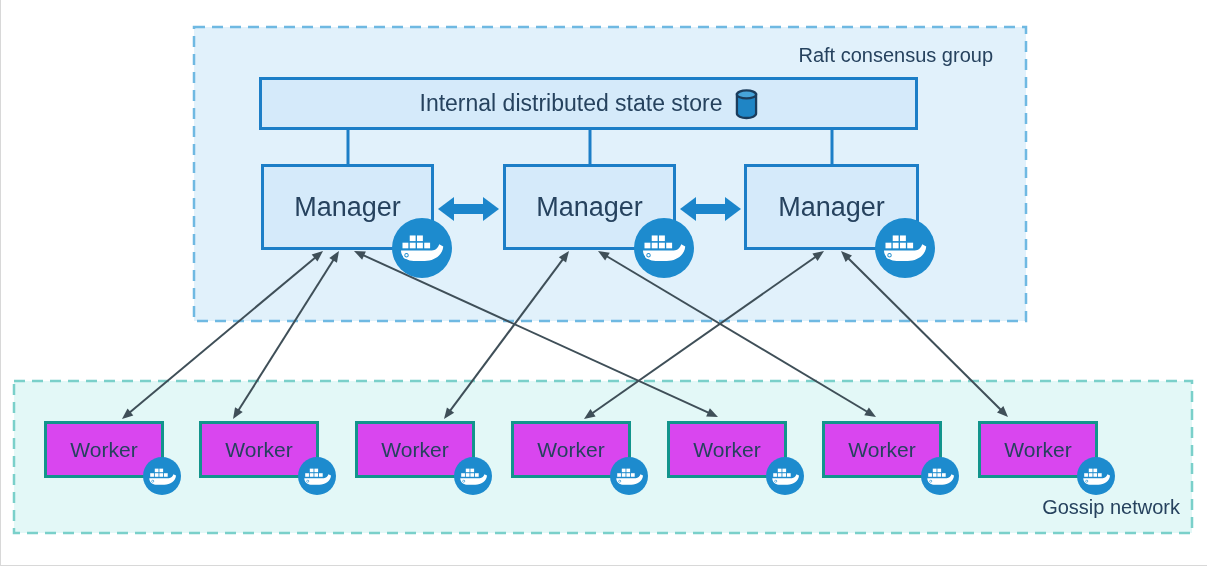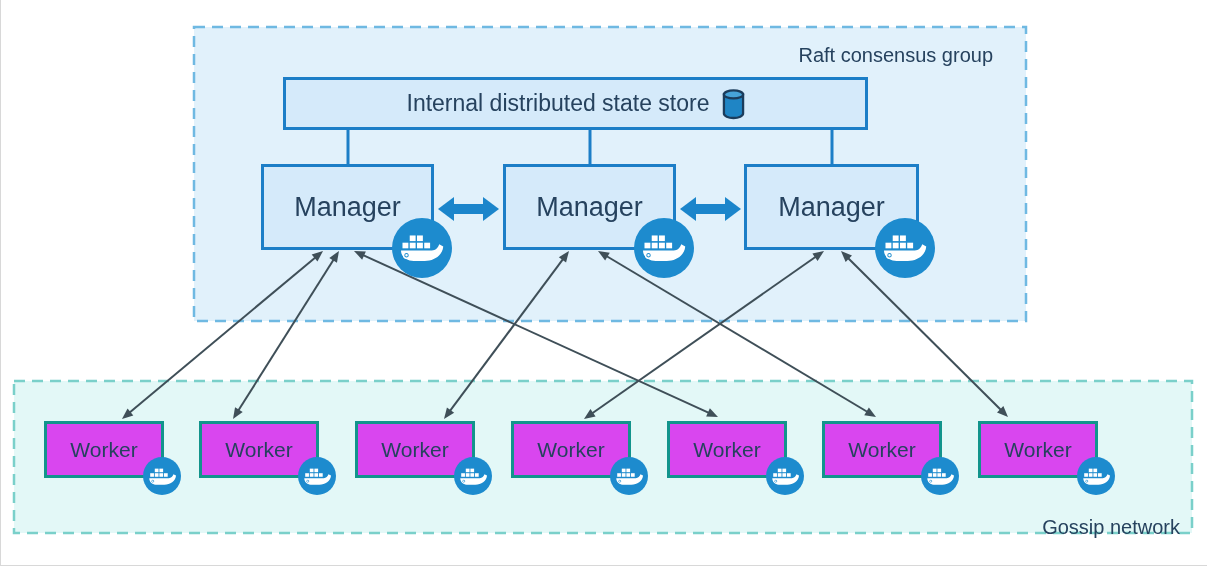--- a/index.html
+++ b/index.html
@@ -91,23 +91,23 @@
       <polygon points="875,417 863.2485581749485,415.22415793708154 867.8626591175574,407.49692864765217" fill="#3f4f58"></polygon>
       <line x1="815.7907590994324" y1="256.04646863039727" x2="590.2092409005676" y2="413.95353136960273" stroke="#3f4f58" stroke-width="2"></line>
       <polygon points="823,251 811.4078683246555,253.62154214566092 816.5690294239255,260.9946294303323" fill="#3f4f58"></polygon>
       <polygon points="583,419 589.4309705760745,409.0053705696677 594.5921316753445,416.37845785433905" fill="#3f4f58"></polygon>
       <line x1="846.2411978381883" y1="257.20382539604344" x2="1000.7588021618117" y2="410.79617460395656" stroke="#3f4f58" stroke-width="2"></line>
       <polygon points="840,251 844.6290865838496,261.9463033668552 850.9739080116212,255.5632601232535" fill="#3f4f58"></polygon>
       <polygon points="1007,417 996.0260919883788,412.4367398767465 1002.3709134161504,406.0536966331448" fill="#3f4f58"></polygon>
     </svg>
 
   <div class="group-label" style="right:214px;top:44px;">Raft consensus group</div>
-  <div class="group-label" style="right:27px;top:516px;text-align:right;">Gossip network</div>
+  <div class="group-label" style="right:27px;top:496px;text-align:right;">Gossip network</div>
 
-  <div class="store" style="left:258px;top:77px;width:585px;height:53px;margin-left:24px;">
+  <div class="store" style="left:258px;top:77px;width:659px;height:53px;">
     <span>Internal distributed state store</span>
     <svg class="db-icon" width="23" height="32" viewBox="0 0 24 32">
       <path d="M2 6 L2 26 A10 4.6 0 0 0 22 26 L22 6 Z" fill="#1f85c5" stroke="#1b3c5c" stroke-width="2.4"></path>
       <ellipse cx="12" cy="6" rx="10" ry="4.2" fill="#47a3d9" stroke="#1b3c5c" stroke-width="2.4"></ellipse>
     </svg>
   </div>
 
   <div class="node manager" style="left:260px;top:164px;width:173px;height:86px;">
     <span>Manager</span>
   </div>

